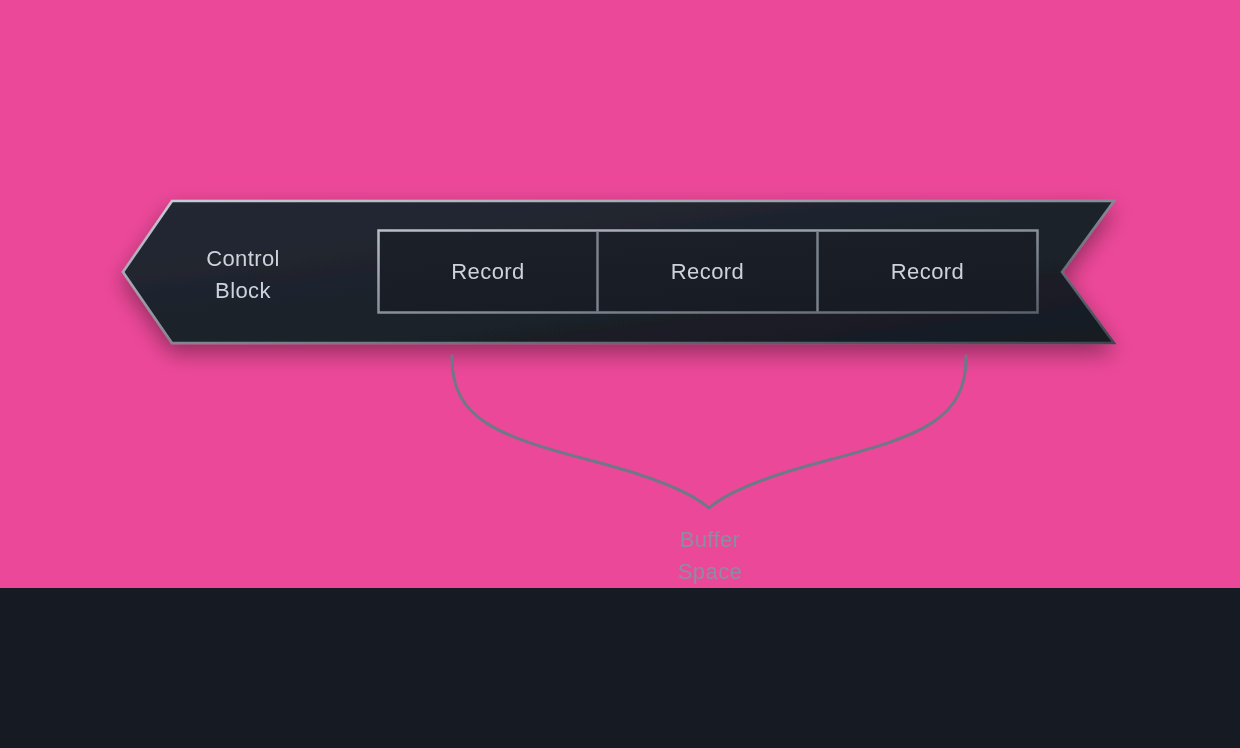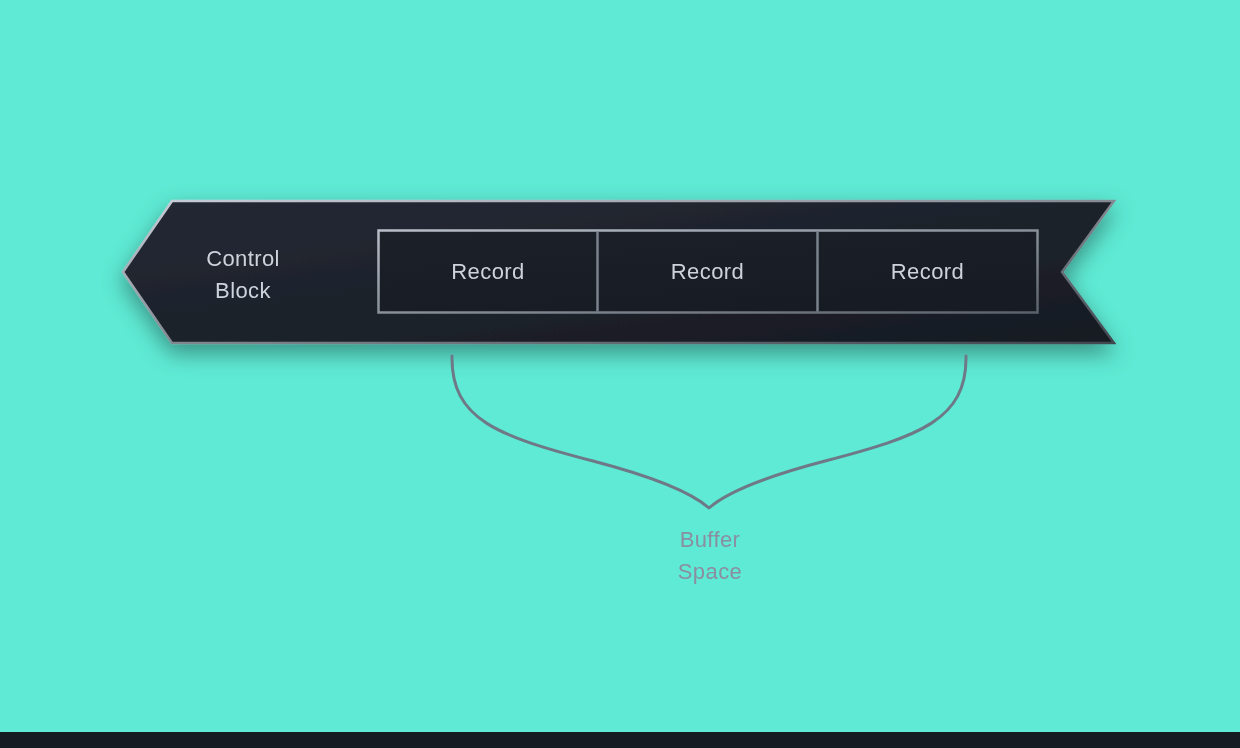--- a/index.html
+++ b/index.html
@@ -3,23 +3,23 @@
 <meta charset="utf-8">
 <style>
   html, body {
     margin: 0;
     padding: 0;
     background: #161b23;
   }
   .stage {
     position: relative;
     width: 1240px;
-    height: 732px;
+    height: 588px;
     overflow: hidden;
-    background: #5eead4;
+    background: #ec4899;
   }
   svg {
     display: block;
     width: 1240px;
     height: 748px;
   }
   text {
     font-family: "Liberation Sans", sans-serif;
     letter-spacing: 0.4px;
   }

